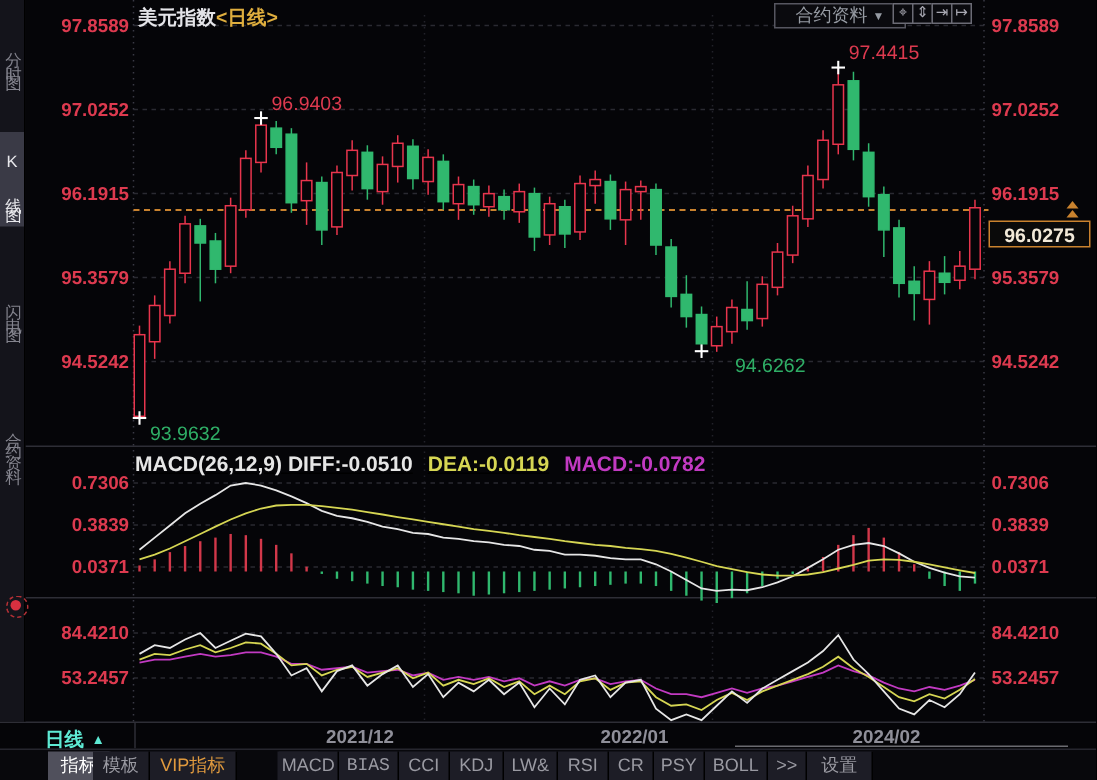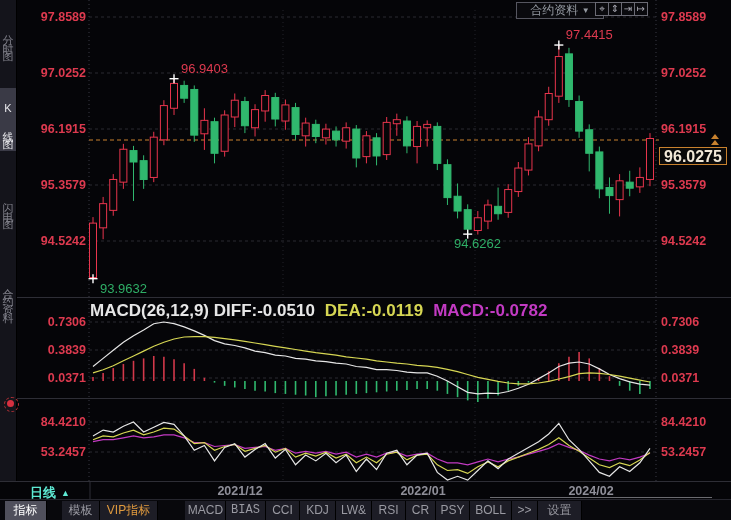--- a/index.html
+++ b/index.html
@@ -15,22 +15,22 @@
   .dropdown{position:absolute;left:516px;top:2px;width:86px;height:15px;border:1px solid #565660;
             color:#969ba3;font-size:12px;line-height:15px;text-align:center;cursor:pointer;background:#0a0a0e;}
   .dropdown .arr{font-size:8px;vertical-align:1px;}
   .icon-btn{position:absolute;top:2px;width:12px;height:12px;border:1px solid #6b6b75;color:#a8a8b2;
             font-size:10px;line-height:12px;text-align:center;cursor:pointer;background:#0a0a0e;}
   .axlbl{position:absolute;font-size:12.5px;font-weight:bold;color:#dd3a4f;line-height:15px;}
   .axlbl.lft{left:0;width:86px;text-align:right;}
   .axlbl.rgt{left:661px;text-align:left;}
   .ann{position:absolute;font-size:13px;font-weight:normal;line-height:14px;white-space:nowrap;}
   .pricebox{position:absolute;left:659px;top:147px;width:66px;height:16px;border:1px solid #c9822e;
-            background:#0a0a0a;color:#f2e9d8;font-size:16px;font-weight:bold;text-align:center;line-height:17px;}
-  .ind-header{position:absolute;left:90px;font-size:17px;font-weight:600;white-space:nowrap;text-decoration:underline;}
+            background:#0a0a0a;color:#f2e9d8;font-size:13px;font-weight:bold;text-align:center;line-height:17px;}
+  .ind-header{position:absolute;left:90px;font-size:14px;font-weight:600;white-space:nowrap;text-decoration:underline;}
   .ind-header .w{color:#e6e6e6;} .ind-header .y{color:#d6d653;} .ind-header .m{color:#c23ac2;}
   .ind-header span{margin-right:10px;}
   .xrow-lbl{position:absolute;top:484px;width:70px;text-align:center;font-size:12.5px;font-weight:bold;color:#8f8f99;}
   .period{position:absolute;left:30px;top:484px;font-size:13px;font-weight:bold;color:#5eead4;cursor:pointer;}
   .period .tri{font-size:9px;margin-left:5px;vertical-align:1px;}
   .scrollline{position:absolute;left:490px;top:497px;width:222px;height:1px;background:#8d8d93;opacity:.75;cursor:pointer;}
   .tabrow{position:absolute;left:0;top:499px;width:731px;height:21px;background:#08080c;border-top:1px solid #26262e;}
   .tab{position:absolute;top:1px;height:19px;background:#1d1d26;color:#9a9aa2;font-size:12px;line-height:19px;
        text-align:center;cursor:pointer;border-right:1px solid #000;box-sizing:border-box;}
   .tab.active{background:#50505c;color:#fff;}
@@ -251,20 +251,23 @@
       <line x1="90" y1="482" x2="90" y2="499" stroke="#2e2e36"></line>
     </svg>
 
   <div class="sidebar" id="sidebar">
       <div class="side-item" style="top: 6px; height: 63px;">分时图</div>
       <div class="side-item active" style="top: 88px; height: 63px;">K线图</div>
       <div class="side-item" style="top: 174px; height: 63px;">闪电图</div>
       <div class="side-item" style="top: 254px; height: 82px;">合约资料</div>
     </div>
 
+  <div class="title">
+    <span>美元指数</span><span class="gold">&lt;日线&gt;</span>
+  </div>
 
   <div class="dropdown">
     <span>合约资料</span>
     <span class="arr">▼</span>
   </div>
   <div id="toolbar-icons"></div>
 
   <div class="pricebox">96.0275</div>
 
   <div class="ind-header" style="top:301px;">
@@ -274,21 +277,21 @@
   <div class="reddot">
       <i></i>
     </div>
 
   <div class="period">
     <span>日线</span><span class="tri">▲</span>
   </div>
 
   <div class="scrollline"></div>
   <div class="tabrow" id="tabs">
-      <div class="tab active" style="left: 5px; width: 42px;">指标</div>
+      <div class="tab active" style="left: 32px; width: 42px;">指标</div>
       <div class="tab" style="left: 62px; width: 38px;">模板</div>
       <div class="tab vip" style="left: 100px; width: 58px;">VIP指标</div>
       <div class="tab" style="left: 170px; width: 28px; margin-left: 15px;">MA</div>
       <div class="tab" style="left: 186px; width: 40px;">MACD</div>
       <div class="tab" style="left: 226px; width: 40px; font-family: Liberation Mono, monospace;">BIAS</div>
       <div class="tab" style="left: 266px; width: 34px;">CCI</div>
       <div class="tab" style="left: 300px; width: 36px;">KDJ</div>
       <div class="tab" style="left: 336px; width: 36px;">LW&amp;</div>
       <div class="tab" style="left: 372px; width: 34px;">RSI</div>
       <div class="tab" style="left: 406px; width: 30px;">CR</div>
@@ -319,15 +322,15 @@
     <div class="axlbl rgt" style="top: 371px;">0.0371</div>
     <div class="axlbl lft" style="top: 415px;">84.4210</div>
     <div class="axlbl rgt" style="top: 415px;">84.4210</div>
     <div class="axlbl lft" style="top: 445px;">53.2457</div>
     <div class="axlbl rgt" style="top: 445px;">53.2457</div>
     <div class="xrow-lbl" style="left: 205px; text-align: center;">2021/12</div>
     <div class="xrow-lbl" style="left: 388px;">2022/01</div>
     <div class="xrow-lbl" style="left: 556px;">2024/02</div>
     <div class="ann" style="left: 181.016px; top: 61.6987px; color: rgb(221, 58, 79);">96.9403</div>
     <div class="ann" style="left: 565.842px; top: 28.0351px; color: rgb(221, 58, 79);">97.4415</div>
-    <div class="ann" style="left: 454px; top: 237.128px; color: rgb(47, 174, 102); text-align: center;">94.6262</div>
+    <div class="ann" style="left: 490px; top: 237.128px; color: rgb(47, 174, 102); text-align: center;">94.6262</div>
     <div class="ann" style="left: 100px; top: 281.659px; color: rgb(47, 174, 102);">93.9632</div>
   </div>
 
 </body></html>

